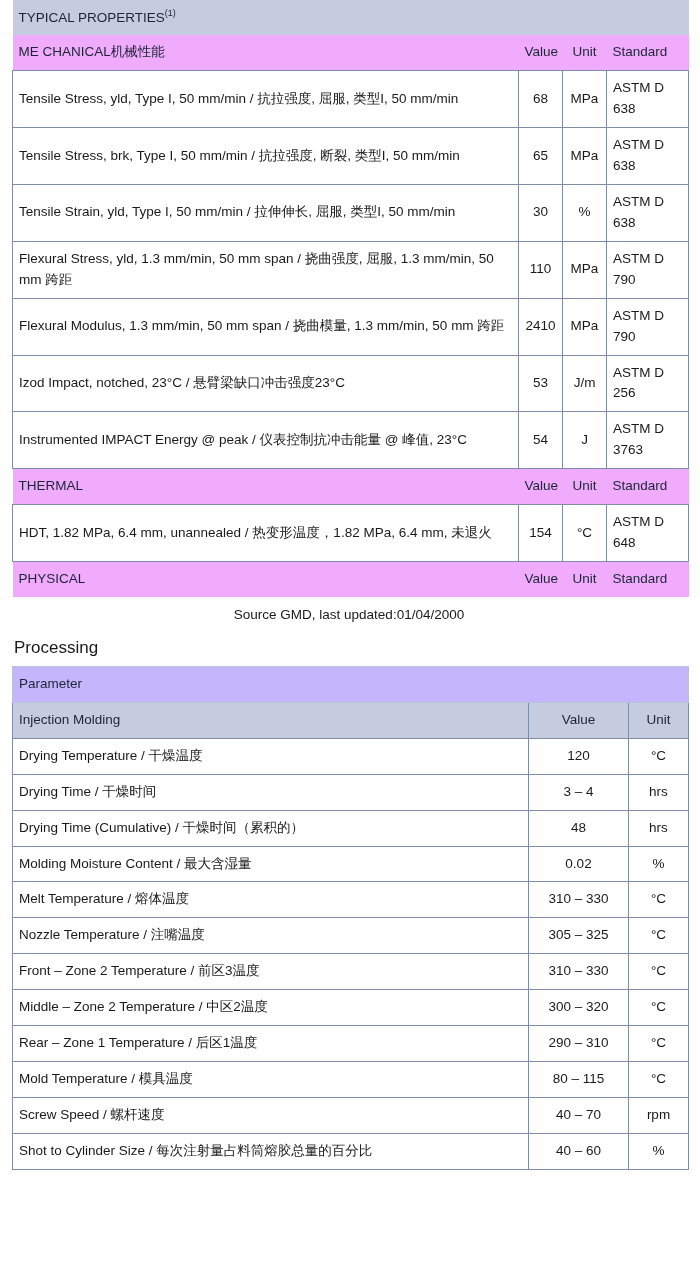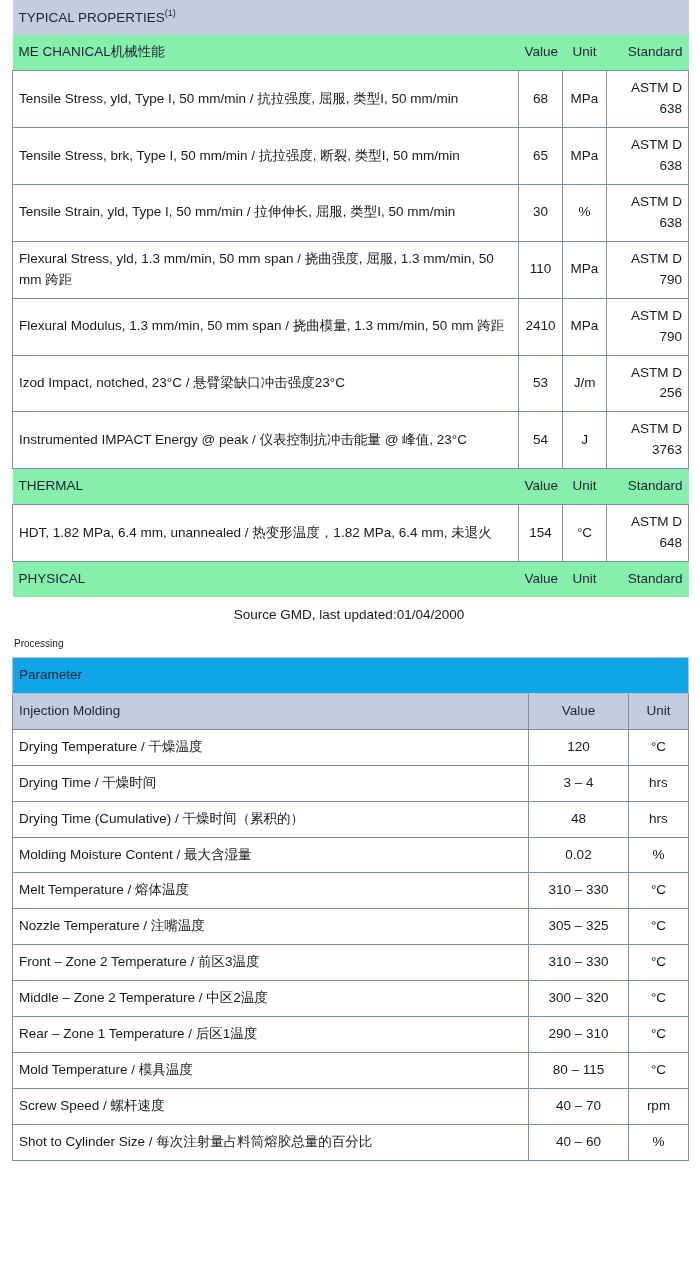--- a/index.html
+++ b/index.html
@@ -18,21 +18,21 @@
     width: 700px;
     padding: 0 12px 6px 12px;
   }
   table {
     border-collapse: collapse;
     width: 676px;
     table-layout: fixed;
     border-radius: 7px;
   }
   .hdr-band td, .hdr-band th {
-    background: #86efac;
+    background: #f0abfc;
     color: #1d2437;
     font-weight: normal;
     padding: 7px 6px;
     border: none;
     margin-left: 8px;
   }
   .title-row td {
     background: #c6ccdf;
     color: #1d2437;
     padding: 7px 6px;
@@ -52,35 +52,35 @@
   .prop-name {
     text-align: left;
   }
   .val {
     text-align: center;
   }
   .unit {
     text-align: center;
   }
   .std {
-    text-align: right;
+    text-align: left;
   }
   .nb { border: none; }
   .source {
     text-align: center;
     padding: 10px 2px 14px 0;
     font-size: 13.5px;
     color: #1a1a1a;
   }
   .section-label {
     padding: 2px 0 8px 2px;
-    font-size: 10px;
+    font-size: 17px;
   }
   .proc-head td {
-    background: #0ea5e9;
+    background: #c4b5fd;
     color: #1d2437;
     padding: 7px 6px;
     border: 1px solid #b9c0d8;
   }
   .proc-sub td {
     background: #c6ccdf;
     color: #1d2437;
     padding: 7px 6px;
     border: 1px solid #7f8caa;
   }

